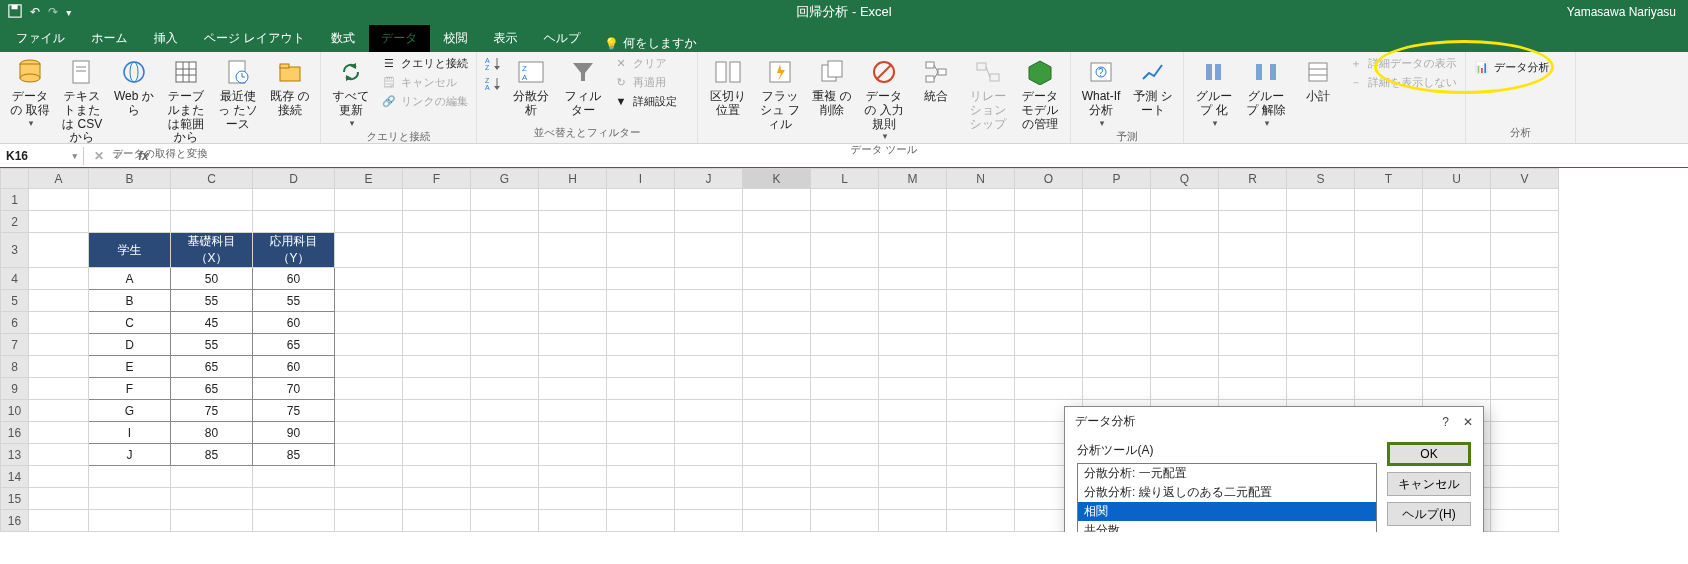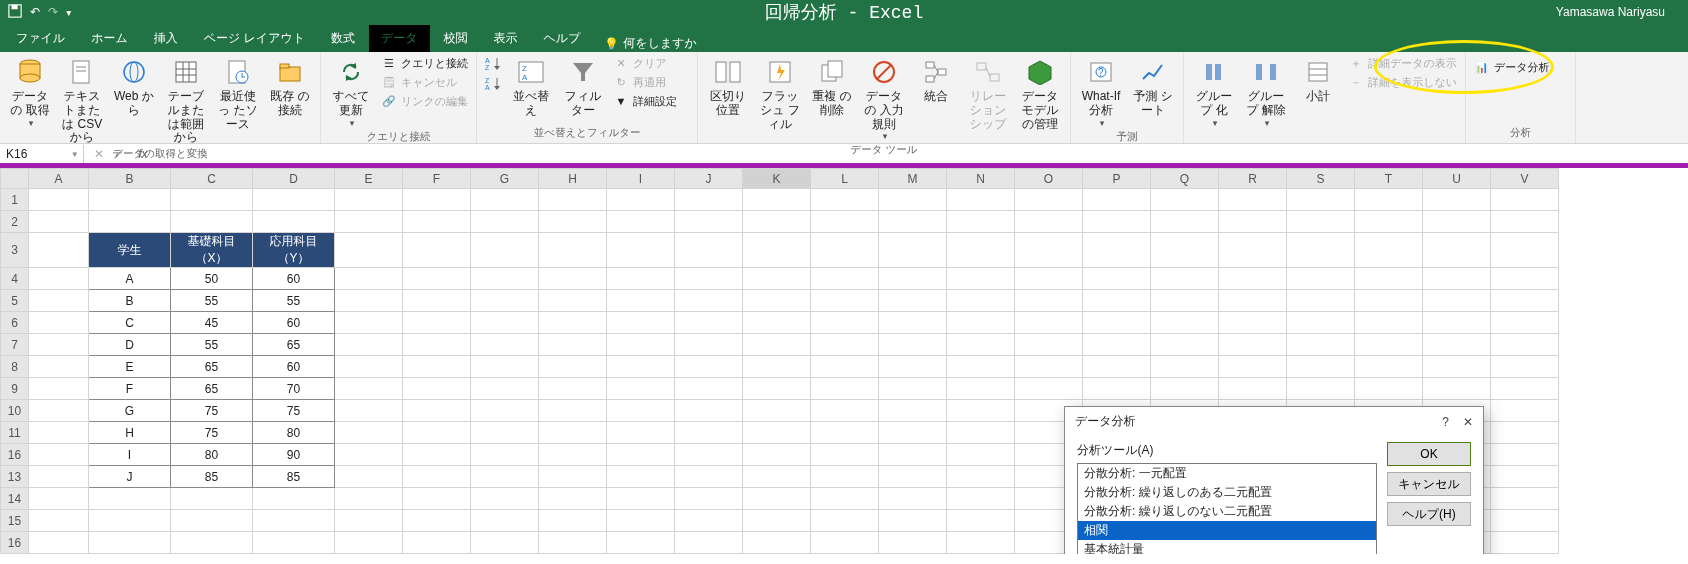--- a/index.html
+++ b/index.html
@@ -1,37 +1,37 @@
 <!DOCTYPE html>
 <html><head>
 <meta charset="utf-8">
 <style>
   * { box-sizing: border-box; margin: 0; padding: 0; font-family: "Meiryo UI", "Yu Gothic UI", sans-serif; }
   body { background: #fff; font-size: 12px; color: #222; width: 1688px; }
   .titlebar { background: #217346; color: #fff; height: 24px; display: flex; align-items: center; position: relative; }
   .titlebar .qat { display: flex; gap: 8px; padding: 0 8px; align-items: center; }
-  .titlebar .title { position: absolute; left: 50%; transform: translateX(-50%); font-size: 18px; font-family: Liberation Mono, monospace; }
-  .titlebar .user { position: absolute; right: 23px; font-size: 12px; }
+  .titlebar .title { position: absolute; left: 50%; transform: translateX(-50%); font-size: 13px; }
+  .titlebar .user { position: absolute; right: 12px; font-size: 12px; }
   .qat svg { width: 14px; height: 14px; }
   .tabs { background: #217346; color: #fff; height: 28px; display: flex; align-items: flex-end; padding: 0 4px; gap: 2px; }
   .tab { padding: 5px 12px; font-size: 12px; cursor: pointer; }
   .tab.active { background: #000000; color: #217346; }
   .tellme { display: flex; align-items: center; gap: 4px; padding: 0 10px; color: #fff; }
   .ribbon { background: #f3f3f3; border-bottom: 1px solid #d4d4d4; display: flex; height: 92px; }
   .group { border-right: 1px solid #e1e1e1; display: flex; flex-direction: column; padding: 2px 6px; }
   .group-body { flex: 1; display: flex; align-items: flex-start; gap: 4px; }
   .group-label { text-align: center; font-size: 10.5px; color: #666; padding: 2px 0 1px; }
   .btn-lg { display: flex; flex-direction: column; align-items: center; width: 48px; padding: 2px 2px 0; cursor: pointer; text-align:center; }
   .btn-lg .ico { width: 32px; height: 32px; display:flex; align-items:center; justify-content:center; }
   .btn-lg .lbl { font-size: 12px; line-height: 1.15; margin-top: 2px; }
   .btn-sm { display: flex; align-items: center; gap: 4px; font-size: 11px; cursor: pointer; padding: 1px 2px; min-width: 80px; }
   .btn-sm .ico { width:16px; height:16px; display:flex; align-items:center; justify-content:center;}
   .stack { display: flex; flex-direction: column; gap: 1px; justify-content: center; }
   
-  .formulabar { display: flex; align-items: center; border-bottom: 5px solid #a21caf; height: 24px; background:#fff; }
+  .formulabar { display: flex; align-items: center; border-bottom: 1px solid #a21caf; height: 24px; background:#fff;font-weight:bold; }
   .namebox { width: 84px; border-right: 1px solid #ccc; padding: 2px 6px; font-size: 12px; display:flex; align-items:center; justify-content:space-between;}
   .fx-btns { display: flex; gap: 10px; padding: 0 10px; color:#666;}
   .fx-label { font-style: italic; color:#666; padding:0 4px;}
   
   .grid-wrap { position: relative; }
   table.sheet { border-collapse: collapse; table-layout: fixed; }
   .sheet th, .sheet td { border: 1px solid #d4d4d4; font-size: 12px; font-weight: normal; }
   .sheet thead th { background: #e6e6e6; color: #555; height: 20px; text-align: center; }
   .sheet tbody th { background: #e6e6e6; color: #555; width: 28px; text-align: center; }
   .sheet td { height: 22px; width: 68px; padding: 0 4px; }
@@ -45,21 +45,21 @@
   .dlg-title { display: flex; justify-content: space-between; align-items:center; padding: 6px 10px; }
   .dlg-title .controls { display:flex; gap:14px; color:#444;}
   .dlg-body { display:flex; gap:10px; padding: 6px 12px 16px; }
   .dlg-body .left { flex: 1; }
   .tool-label { margin-bottom:4px;}
   .tool-list { border:1px solid #7a7a7a; height:140px; overflow:auto; background:#fff;}
   .tool-list .item { padding:1px 6px; cursor:pointer;}
   .tool-list .item.selected { background:#0a64c8; color:#fff;}
   .dlg-buttons { display:flex; flex-direction:column; gap:6px; }
   .dlg-buttons button { width:84px; height:24px; background:#e1e1e1; border:1px solid #adadad; cursor:pointer; font-size:12px;}
-  .dlg-buttons button.default { border:1px solid #4d7c0f;}
+  .dlg-buttons button.default { border:3px solid #4d7c0f;}
   
   .highlight-ellipse { position:absolute; border:3px solid #ffe600; border-radius:50%; width:180px; height:54px; pointer-events:none;}
   .disabled { color: #aaa !important;}
   
   .tri::after { content:"▾"; font-size:9px; margin-left:2px; color:#555;}
 </style>
 </head>
 <body>
 
 <div class="titlebar">
@@ -224,21 +224,21 @@
           </div>
       </div>
       <div class="btn-lg">
           <div class="ico">
             <svg width="28" height="24">
               <rect x="2" y="2" width="24" height="20" fill="#fff" stroke="#888"></rect>
               <text x="5" y="11" font-size="8" fill="#2b7cd3">Z</text>
               <text x="5" y="20" font-size="8" fill="#2b7cd3">A</text>
             </svg>
           </div>
-          <div class="lbl">並べ替え</div>
+          <div class="lbl">分散分析</div>
         </div>
       <div class="btn-lg">
           <div class="ico">
             <svg width="26" height="26">
               <polygon points="3,4 23,4 15,14 15,22 11,22 11,14" fill="#888"></polygon>
             </svg>
           </div>
           <div class="lbl">フィルター</div>
         </div>
       <div class="stack">
@@ -704,45 +704,20 @@
           <td></td>
           <td></td>
           <td></td>
           <td></td>
           <td></td>
           <td></td>
           <td></td>
           <td></td>
         </tr>
         <tr>
-          <th>11</th>
-          <td class="colA"></td>
-          <td class="colB data-cell">H</td>
-          <td class="colC data-cell">75</td>
-          <td class="colD data-cell">80</td>
-          <td></td>
-          <td></td>
-          <td></td>
-          <td></td>
-          <td></td>
-          <td></td>
-          <td></td>
-          <td></td>
-          <td></td>
-          <td></td>
-          <td></td>
-          <td></td>
-          <td></td>
-          <td></td>
-          <td></td>
-          <td></td>
-          <td></td>
-          <td></td>
-        </tr>
-        <tr>
           <th>16</th>
           <td class="colA"></td>
           <td class="colB data-cell">I</td>
           <td class="colC data-cell">80</td>
           <td class="colD data-cell">90</td>
           <td></td>
           <td></td>
           <td></td>
           <td></td>
           <td></td>
@@ -870,22 +845,22 @@
         <span>?</span>
         <span>✕</span>
       </span>
     </div>
     <div class="dlg-body">
       <div class="left">
         <div class="tool-label"><span>分析ツール(A)</span></div>
         <div class="tool-list" id="toollist">
             <div class="item">分散分析: 一元配置</div>
             <div class="item">分散分析: 繰り返しのある二元配置</div>
-            <div class="item">分散分析: 繰り返しのない二元配置</div>
             <div class="item selected">相関</div>
+            <div class="item">共分散</div>
             <div class="item">基本統計量</div>
           </div>
       </div>
       <div class="dlg-buttons">
         <button class="default">OK</button>
         <button>キャンセル</button>
         <button>ヘルプ(H)</button>
       </div>
     </div>
   </div>

